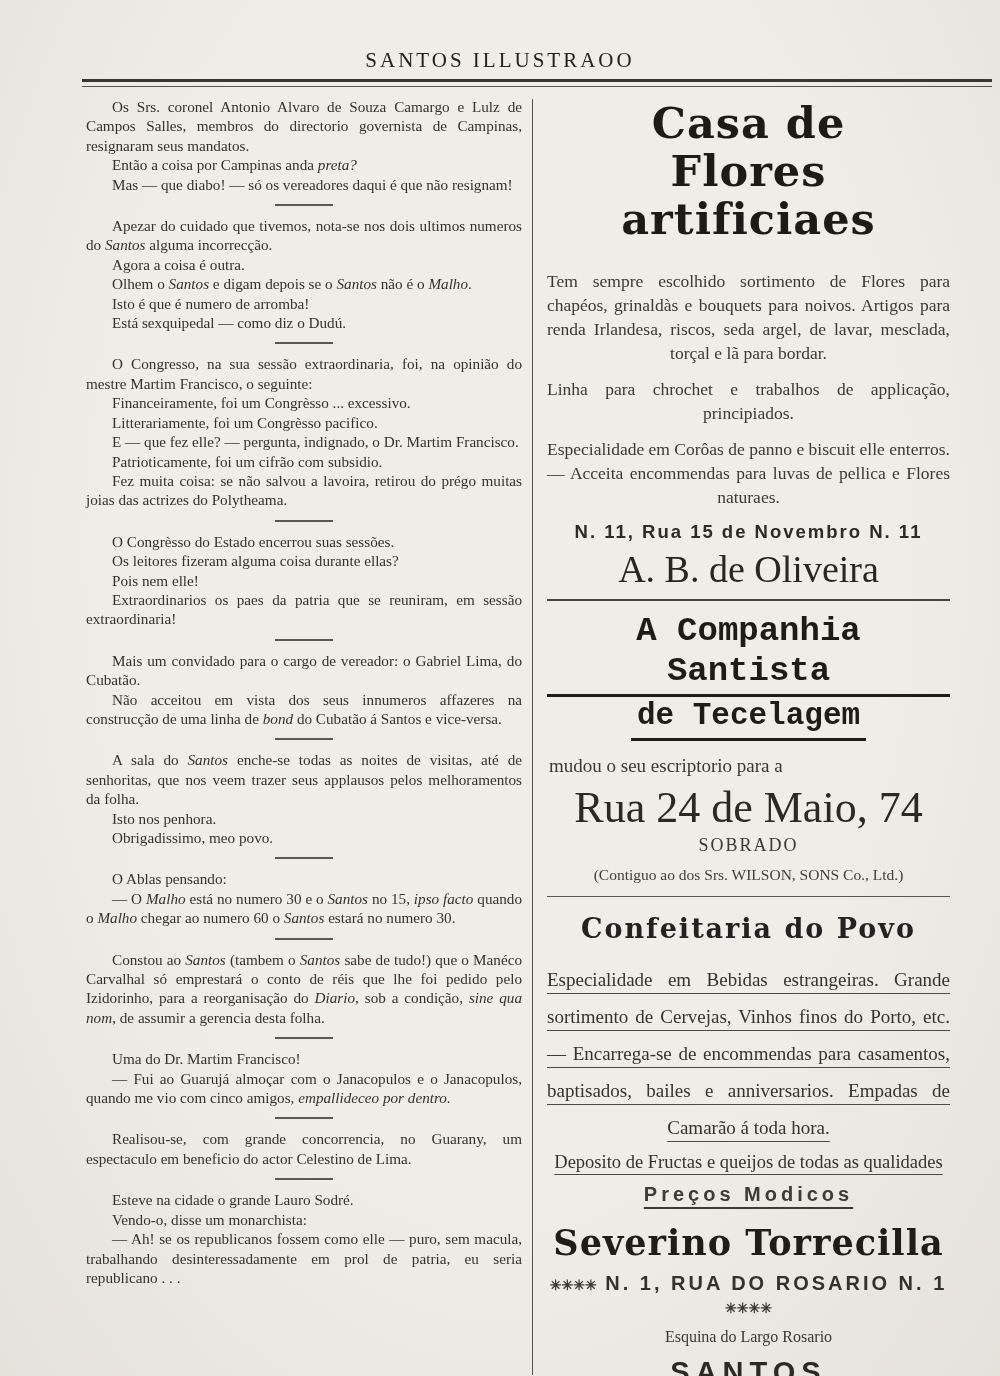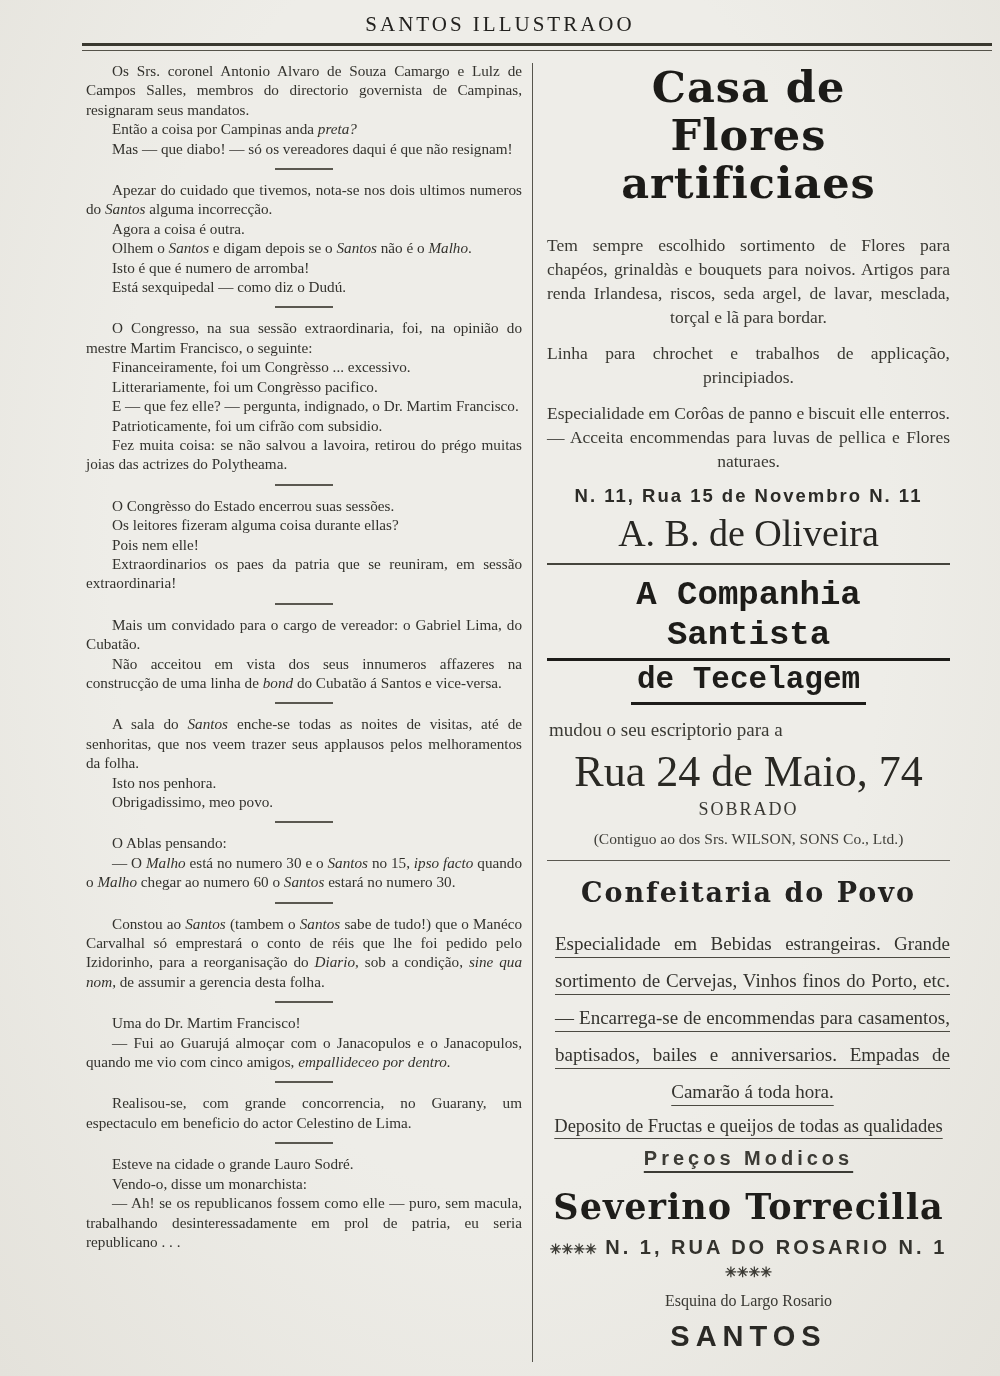--- a/index.html
+++ b/index.html
@@ -9,21 +9,21 @@
     font-family:"Liberation Serif", serif;
     color:#2e2d29;
   }
   .page {
     width:1000px; height:1376px; box-sizing:border-box;
     background:radial-gradient(ellipse at 50% 40%, #eeede8 55%, #e4e2db 100%);
     display:flex; flex-direction:column;
     position:relative;
   }
   
-  .masthead-wrap { padding-top:12px; }
+  .masthead-wrap { padding-top:12px;margin-top:36px; }
   .masthead {
     text-align:center; font-size:21px; letter-spacing:3px;
     color:#23221f; font-family:"Liberation Serif", serif;
   }
   .header-rule {
     margin:6px 8px 0 82px; height:4px;
     border-top:3px solid #39382f;
     border-bottom:1px solid #55534a;
   }
   
@@ -72,21 +72,21 @@
   .moved-line { margin:14px 0 6px 2px; text-align:left; font-size:19px; color:#3a3933; }
   .rua-big { margin:4px 0 0 0; font-size:44px; line-height:50px; color:#2a2924; }
   .sobrado { margin:2px 0 10px 0; font-size:18px; letter-spacing:2px; color:#3a3933; }
   .contiguo { margin:10px 0 12px 0; font-size:15.5px; color:#3f3e38; }
 
   .confeitaria-title {
     margin:8px 0 6px 0; font-family:"DejaVu Serif", serif; font-weight:bold;
     font-size:27px; line-height:48px; letter-spacing:2px; color:#232220;
   }
   .confeitaria-body {
-    margin:8px 0 6px 8px; font-size:19px; line-height:37px;
+    margin:8px 0 6px 0; font-size:19px; line-height:37px;
     text-align:justify; text-align-last:center; color:#34332e;
     text-decoration:underline; text-underline-offset:7px; text-decoration-color:#4c4a42;
   }
   .deposito {
     margin:6px 0 10px 0; font-size:18.5px; color:#34332e;
     text-decoration:underline; text-underline-offset:6px; text-decoration-color:#4c4a42;
   }
   .precos {
     margin:10px 0 12px 0; font-family:"Liberation Sans", sans-serif; font-weight:bold;
     font-size:20px; letter-spacing:4px; color:#3c3b35;

